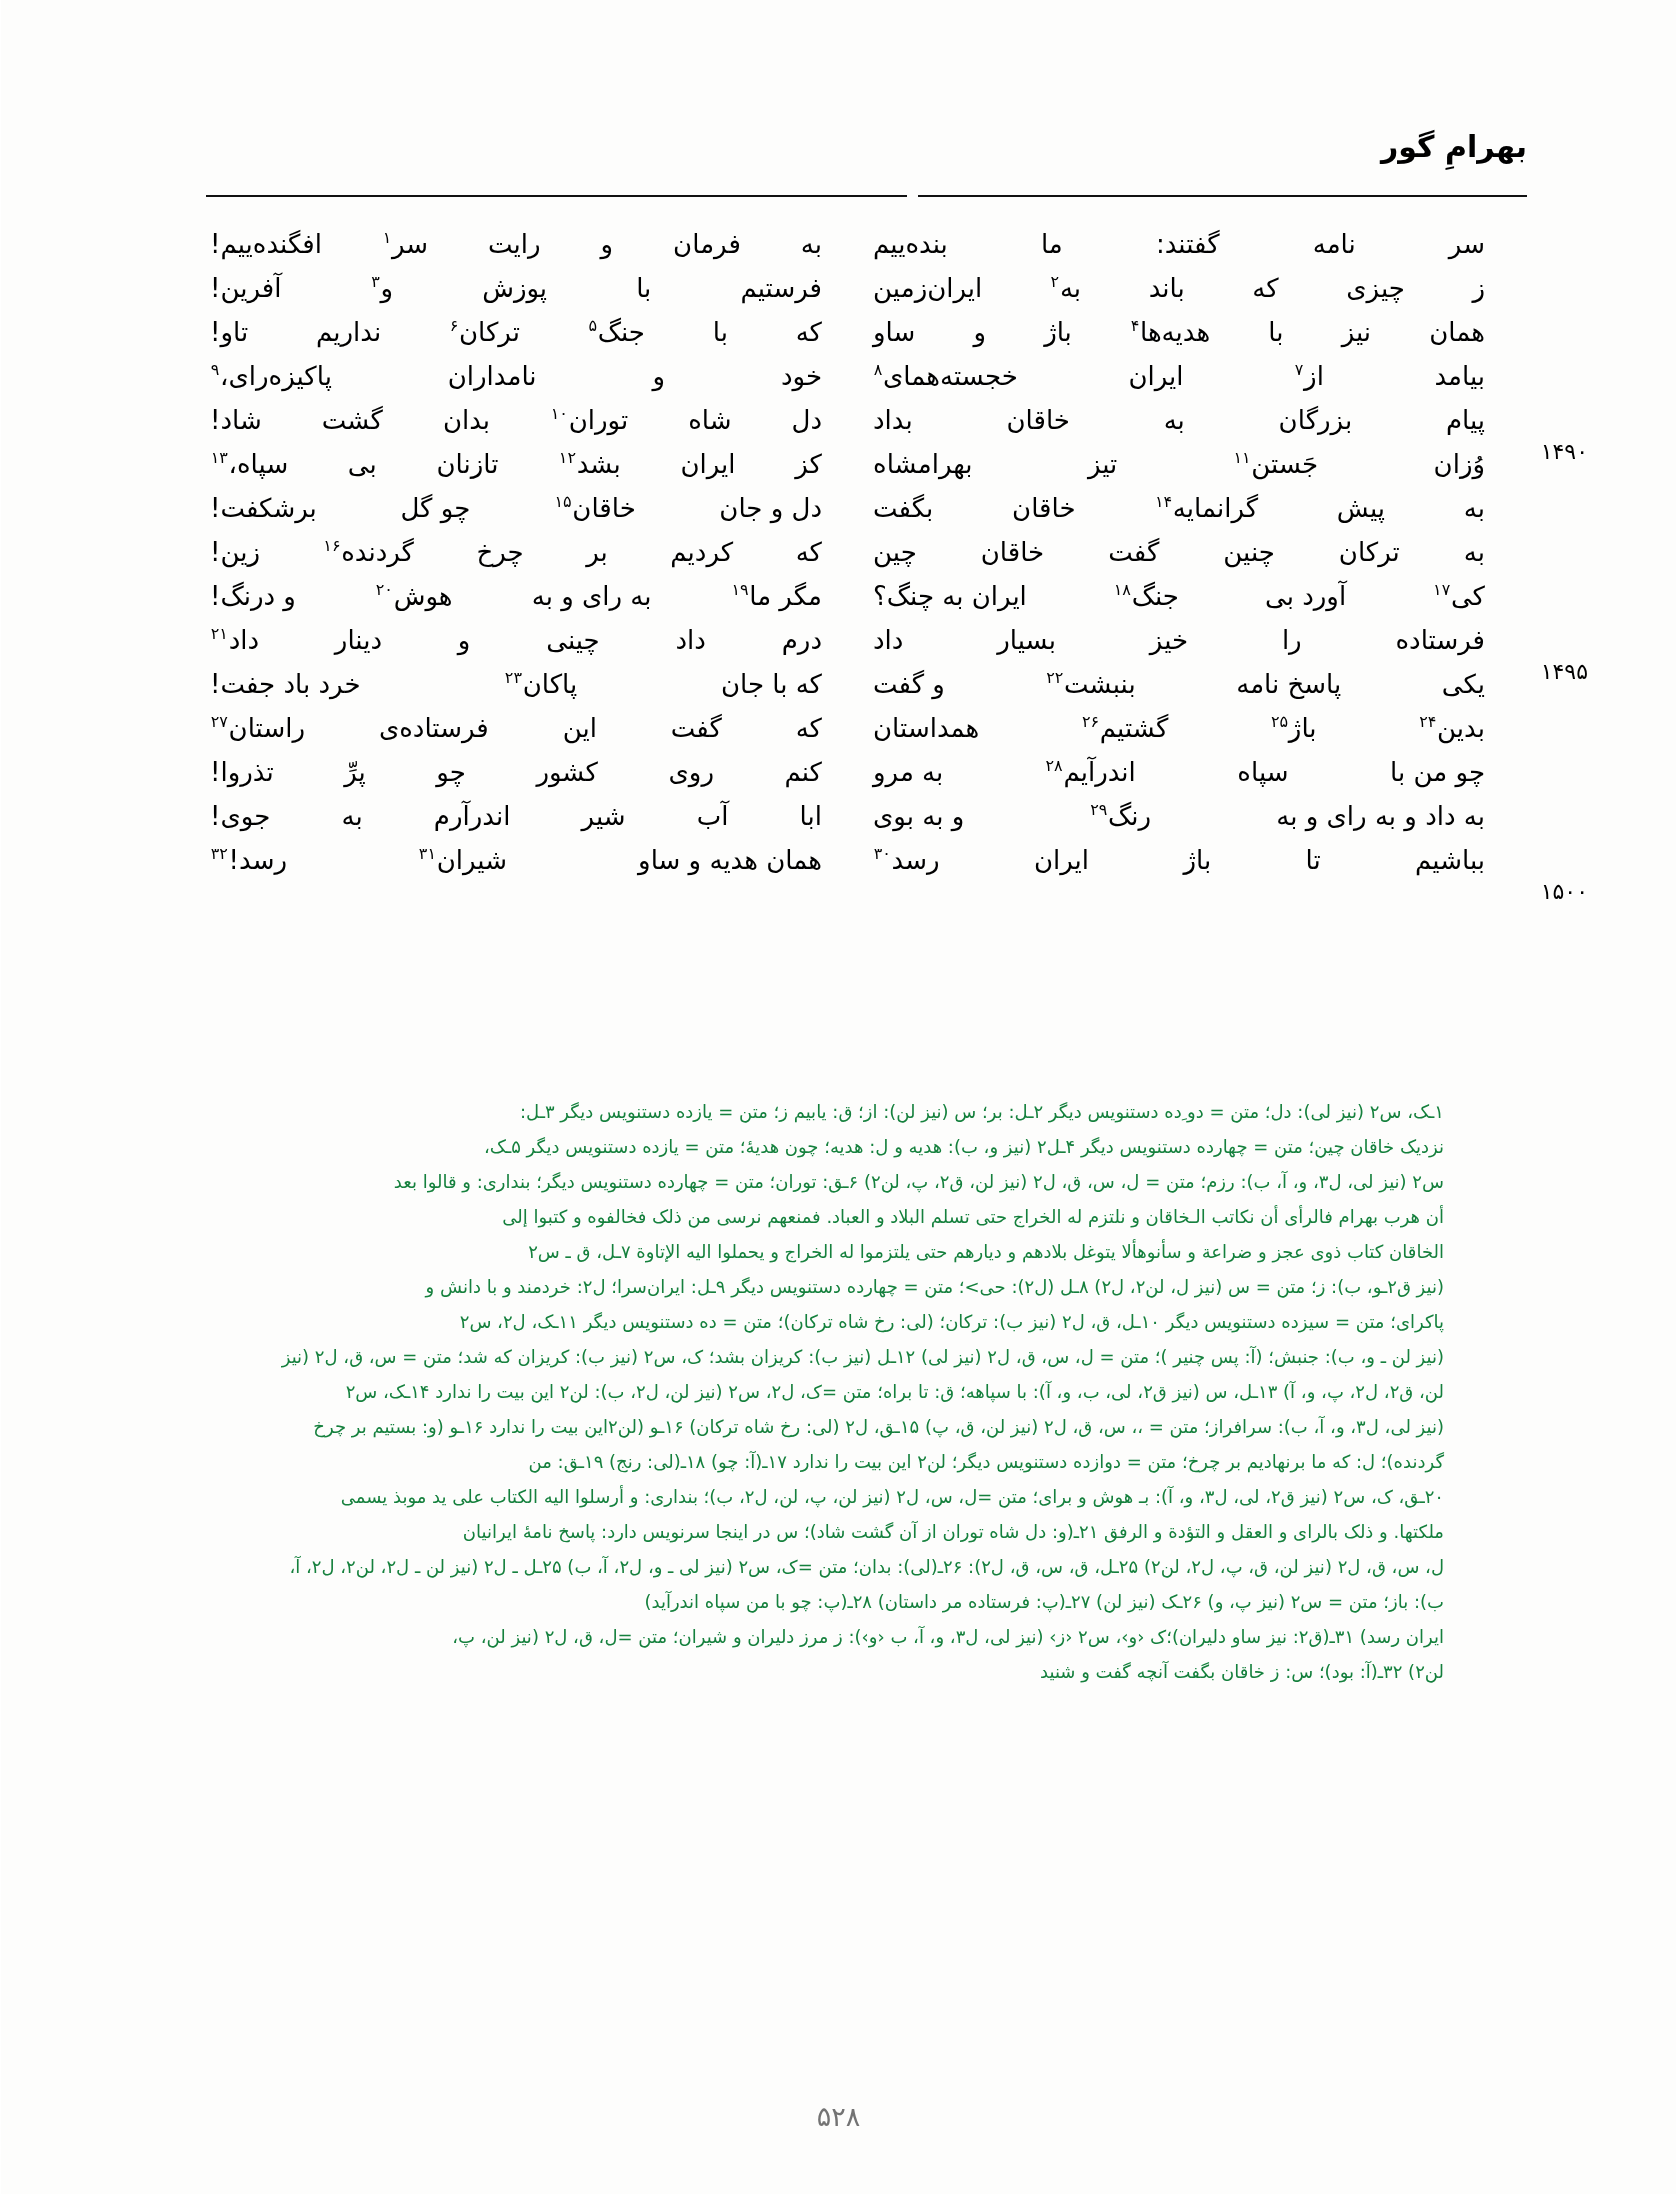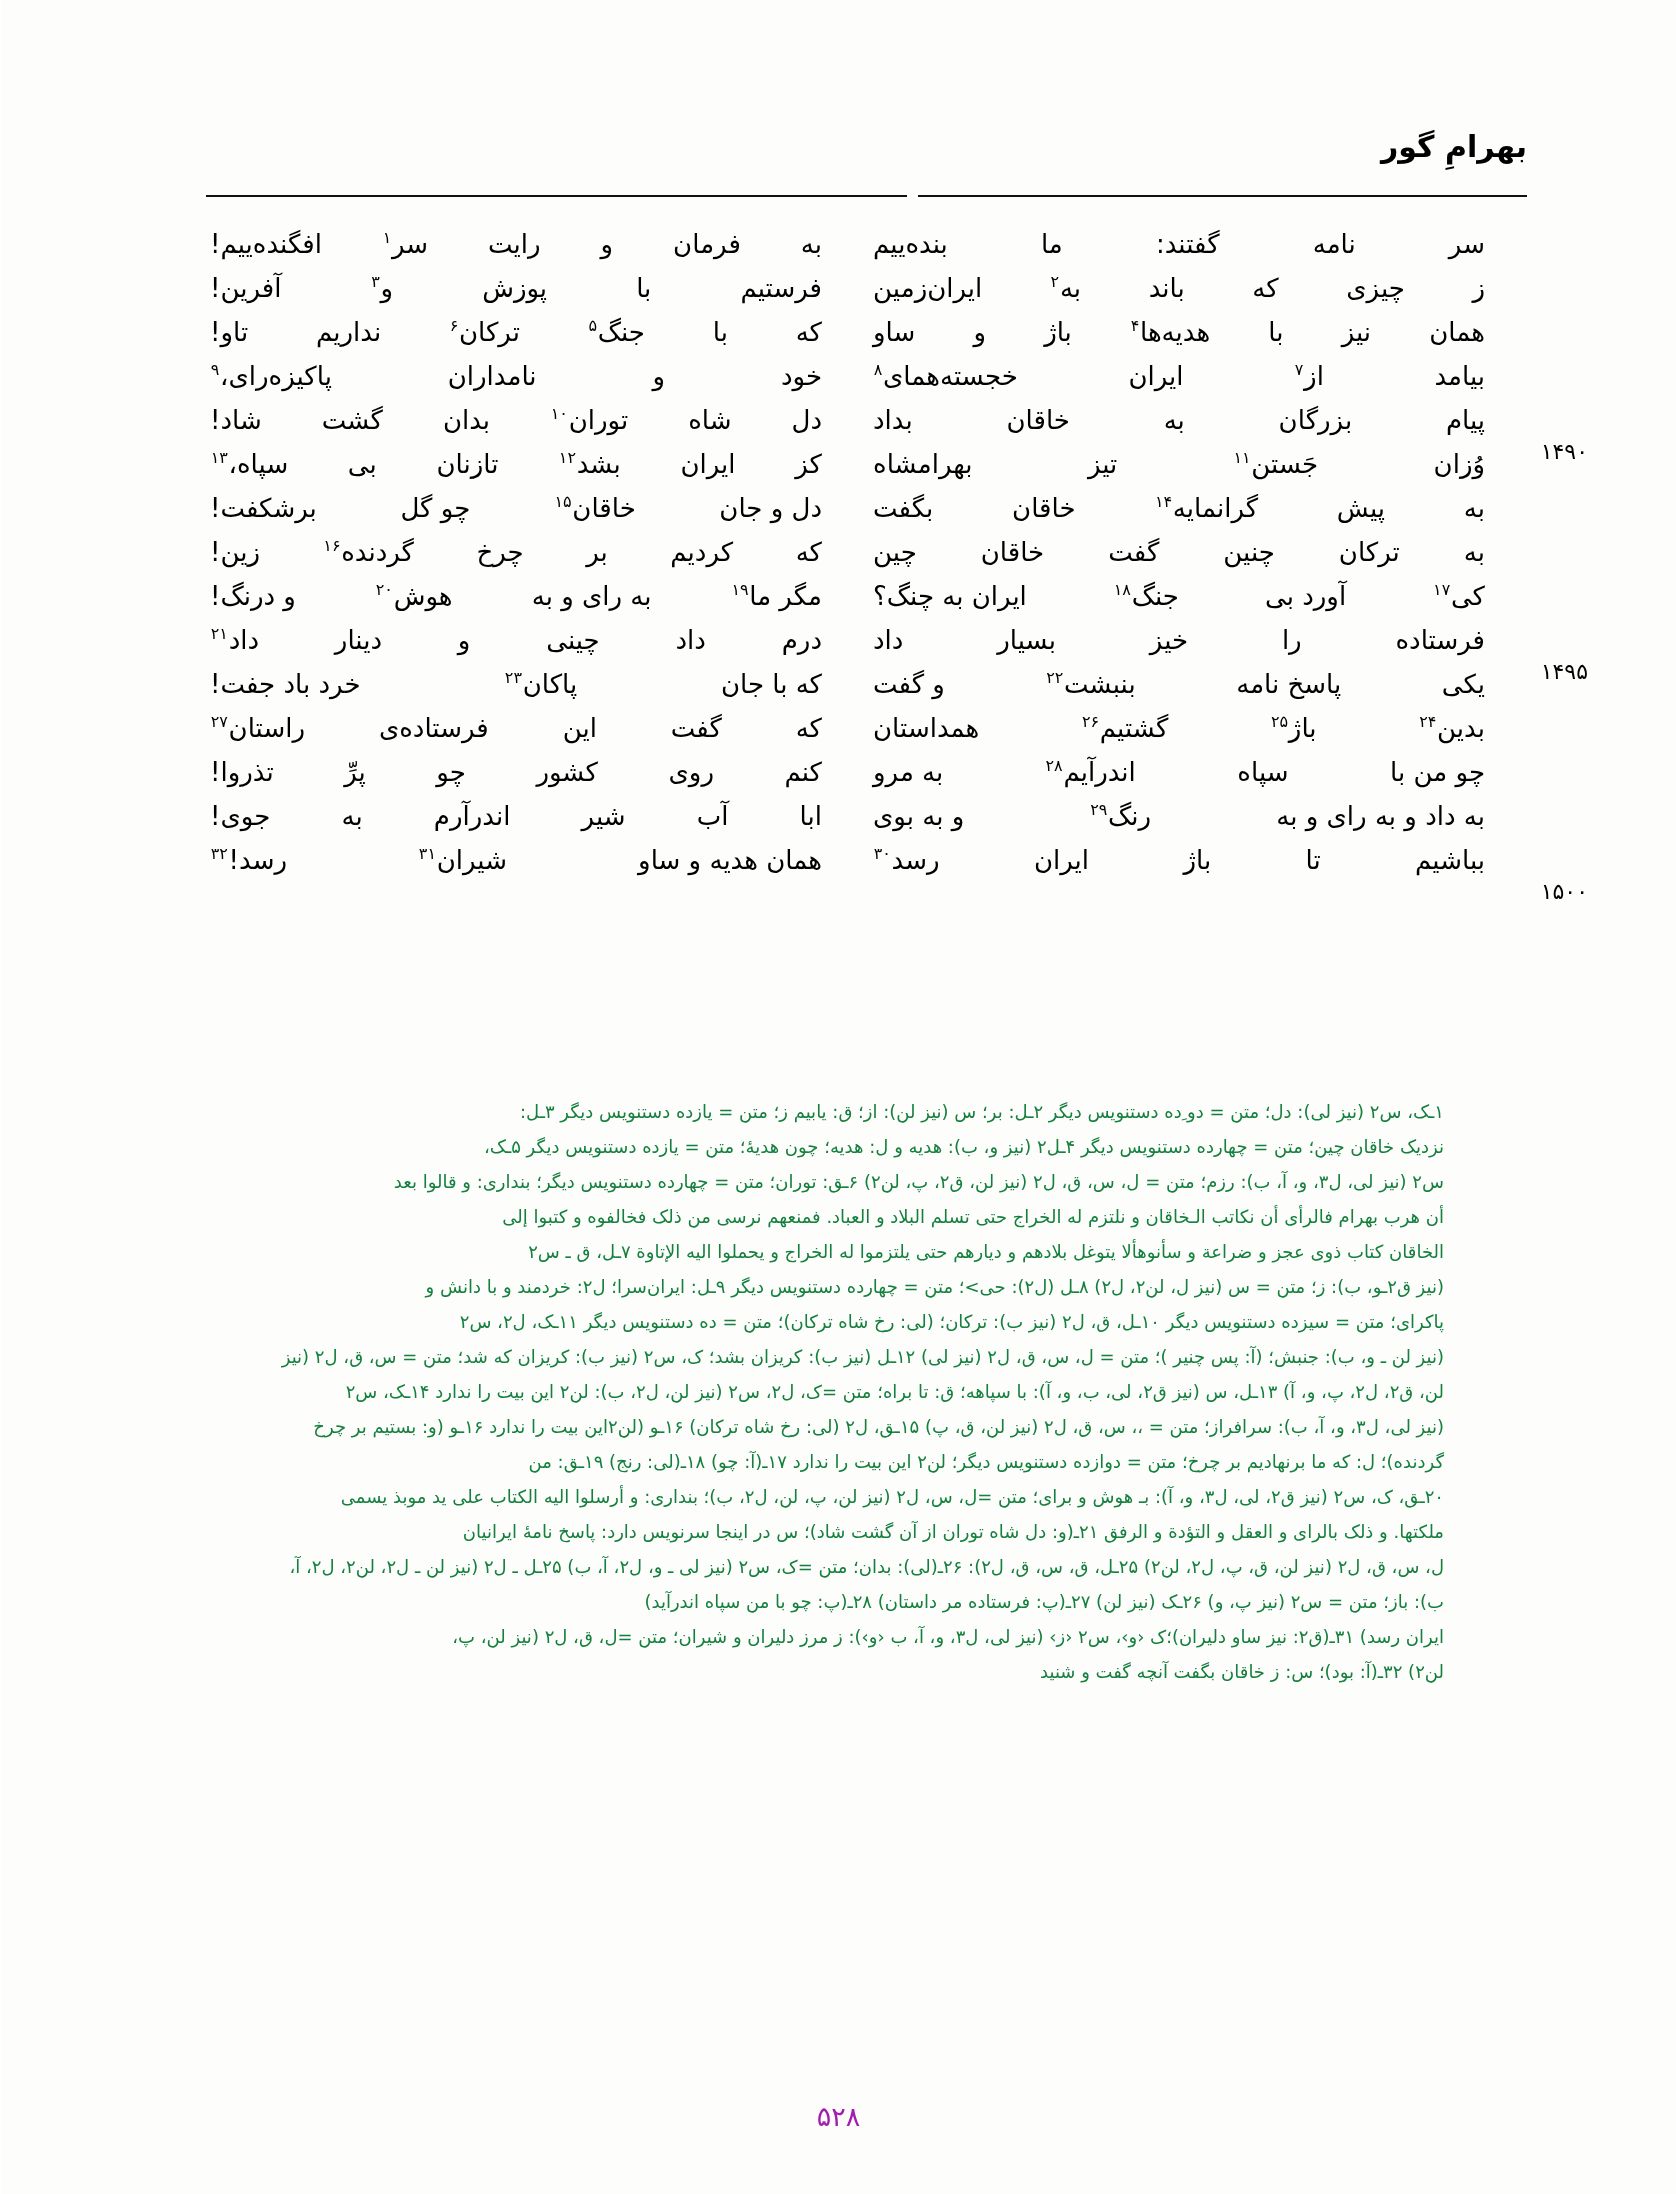--- a/index.html
+++ b/index.html
@@ -113,21 +113,21 @@
   .apparatus p{margin:0;padding:0;}
 
   
   .folio{
     position:absolute;
     bottom:62px;
     left:0;right:0;
     text-align:center;
     font-size:27px;
     letter-spacing:2px;
-    color:#a21caf;
+    color:#737373;
   }
 </style>
 </head>
 <body>
 
 <div class="page">
 
   <div class="runhead-wrap">
     <div class="runhead">بهرامِ گور</div>
     <div class="rule"></div>

